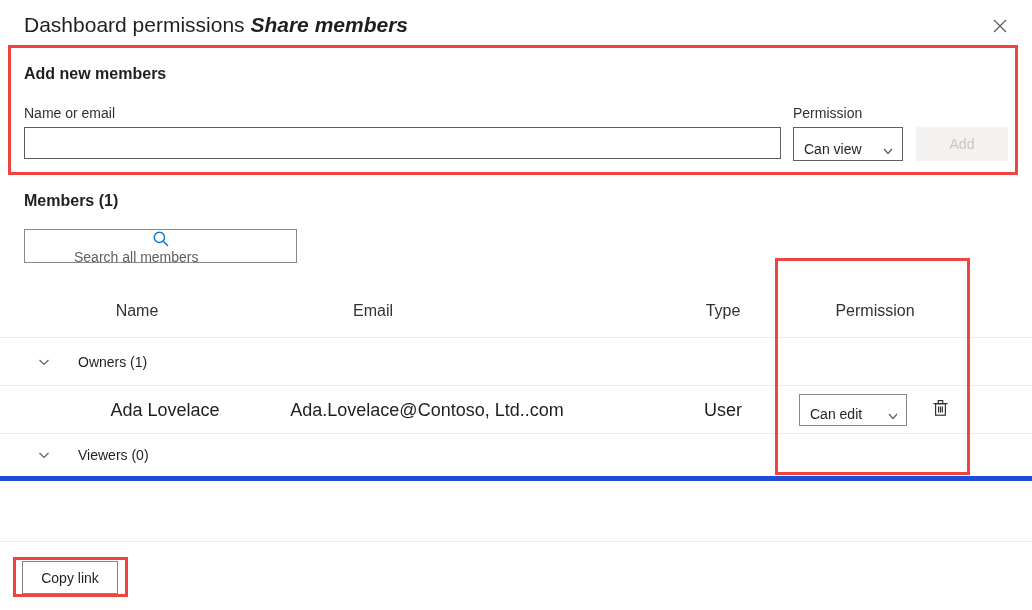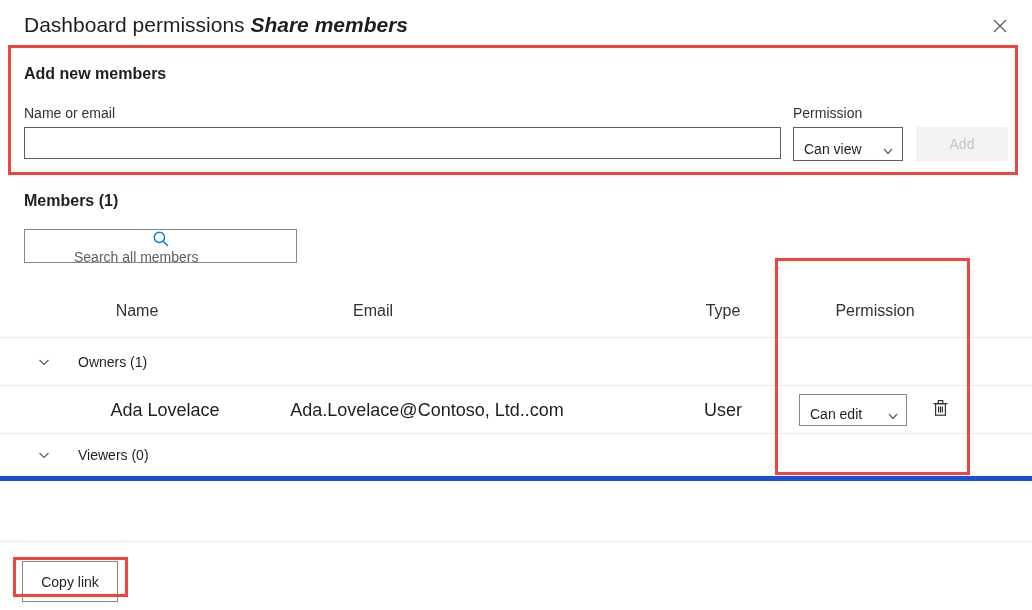--- a/index.html
+++ b/index.html
@@ -151,21 +151,21 @@
     width: 30px; height: 30px;
     display: flex; align-items: center; justify-content: center;
     background: transparent; border: none; cursor: pointer; color: #323130;
   }
 
   
   .footer-rule { position: absolute; left: 0; top: 541px; width: 1032px; height: 1px; background: #edebe9; }
 
   .copy-link-btn {
     position: absolute; left: 22px; top: 561px;
-    height: 41px; min-width: 96px;
+    height: 33px; min-width: 96px;
     border: 1px solid #8a8886; background: #fff;
     font-family: "Liberation Sans", sans-serif;
     font-size: 14px; color: #201f1e;
     display: flex; align-items: center; justify-content: center;
     padding: 0 10px; cursor: pointer;
   }
 
   
   .anno {
     position: absolute;

